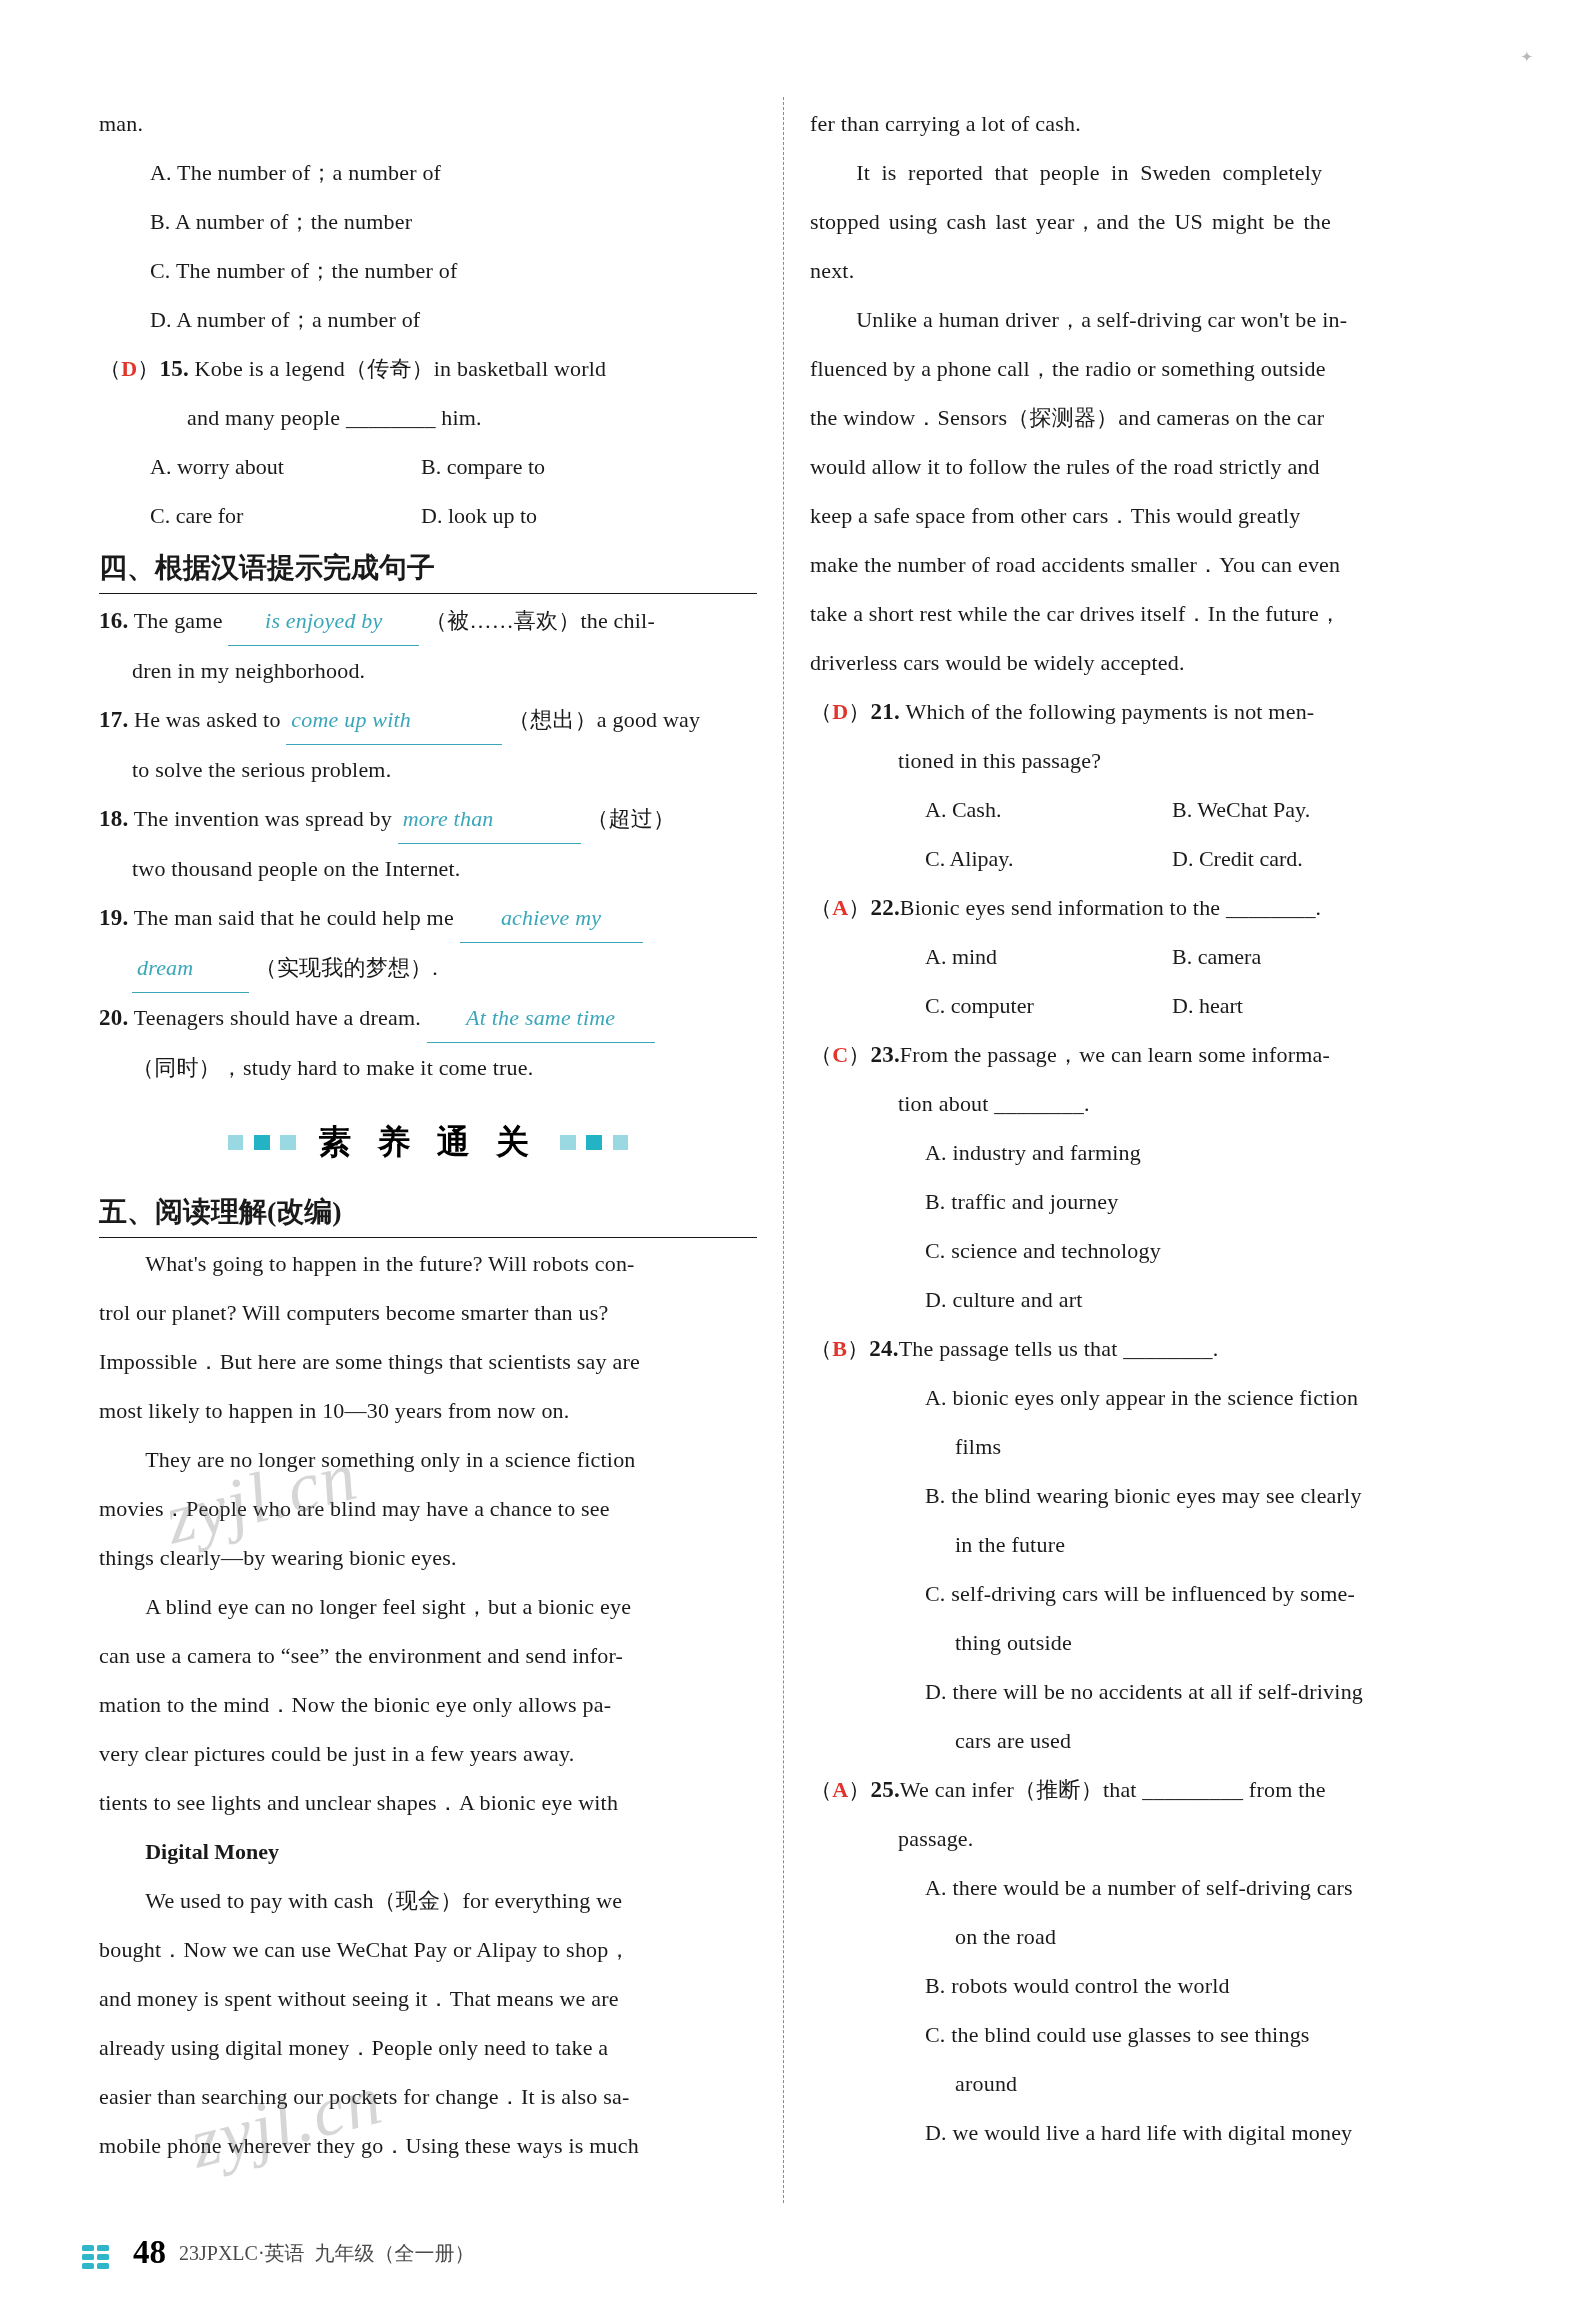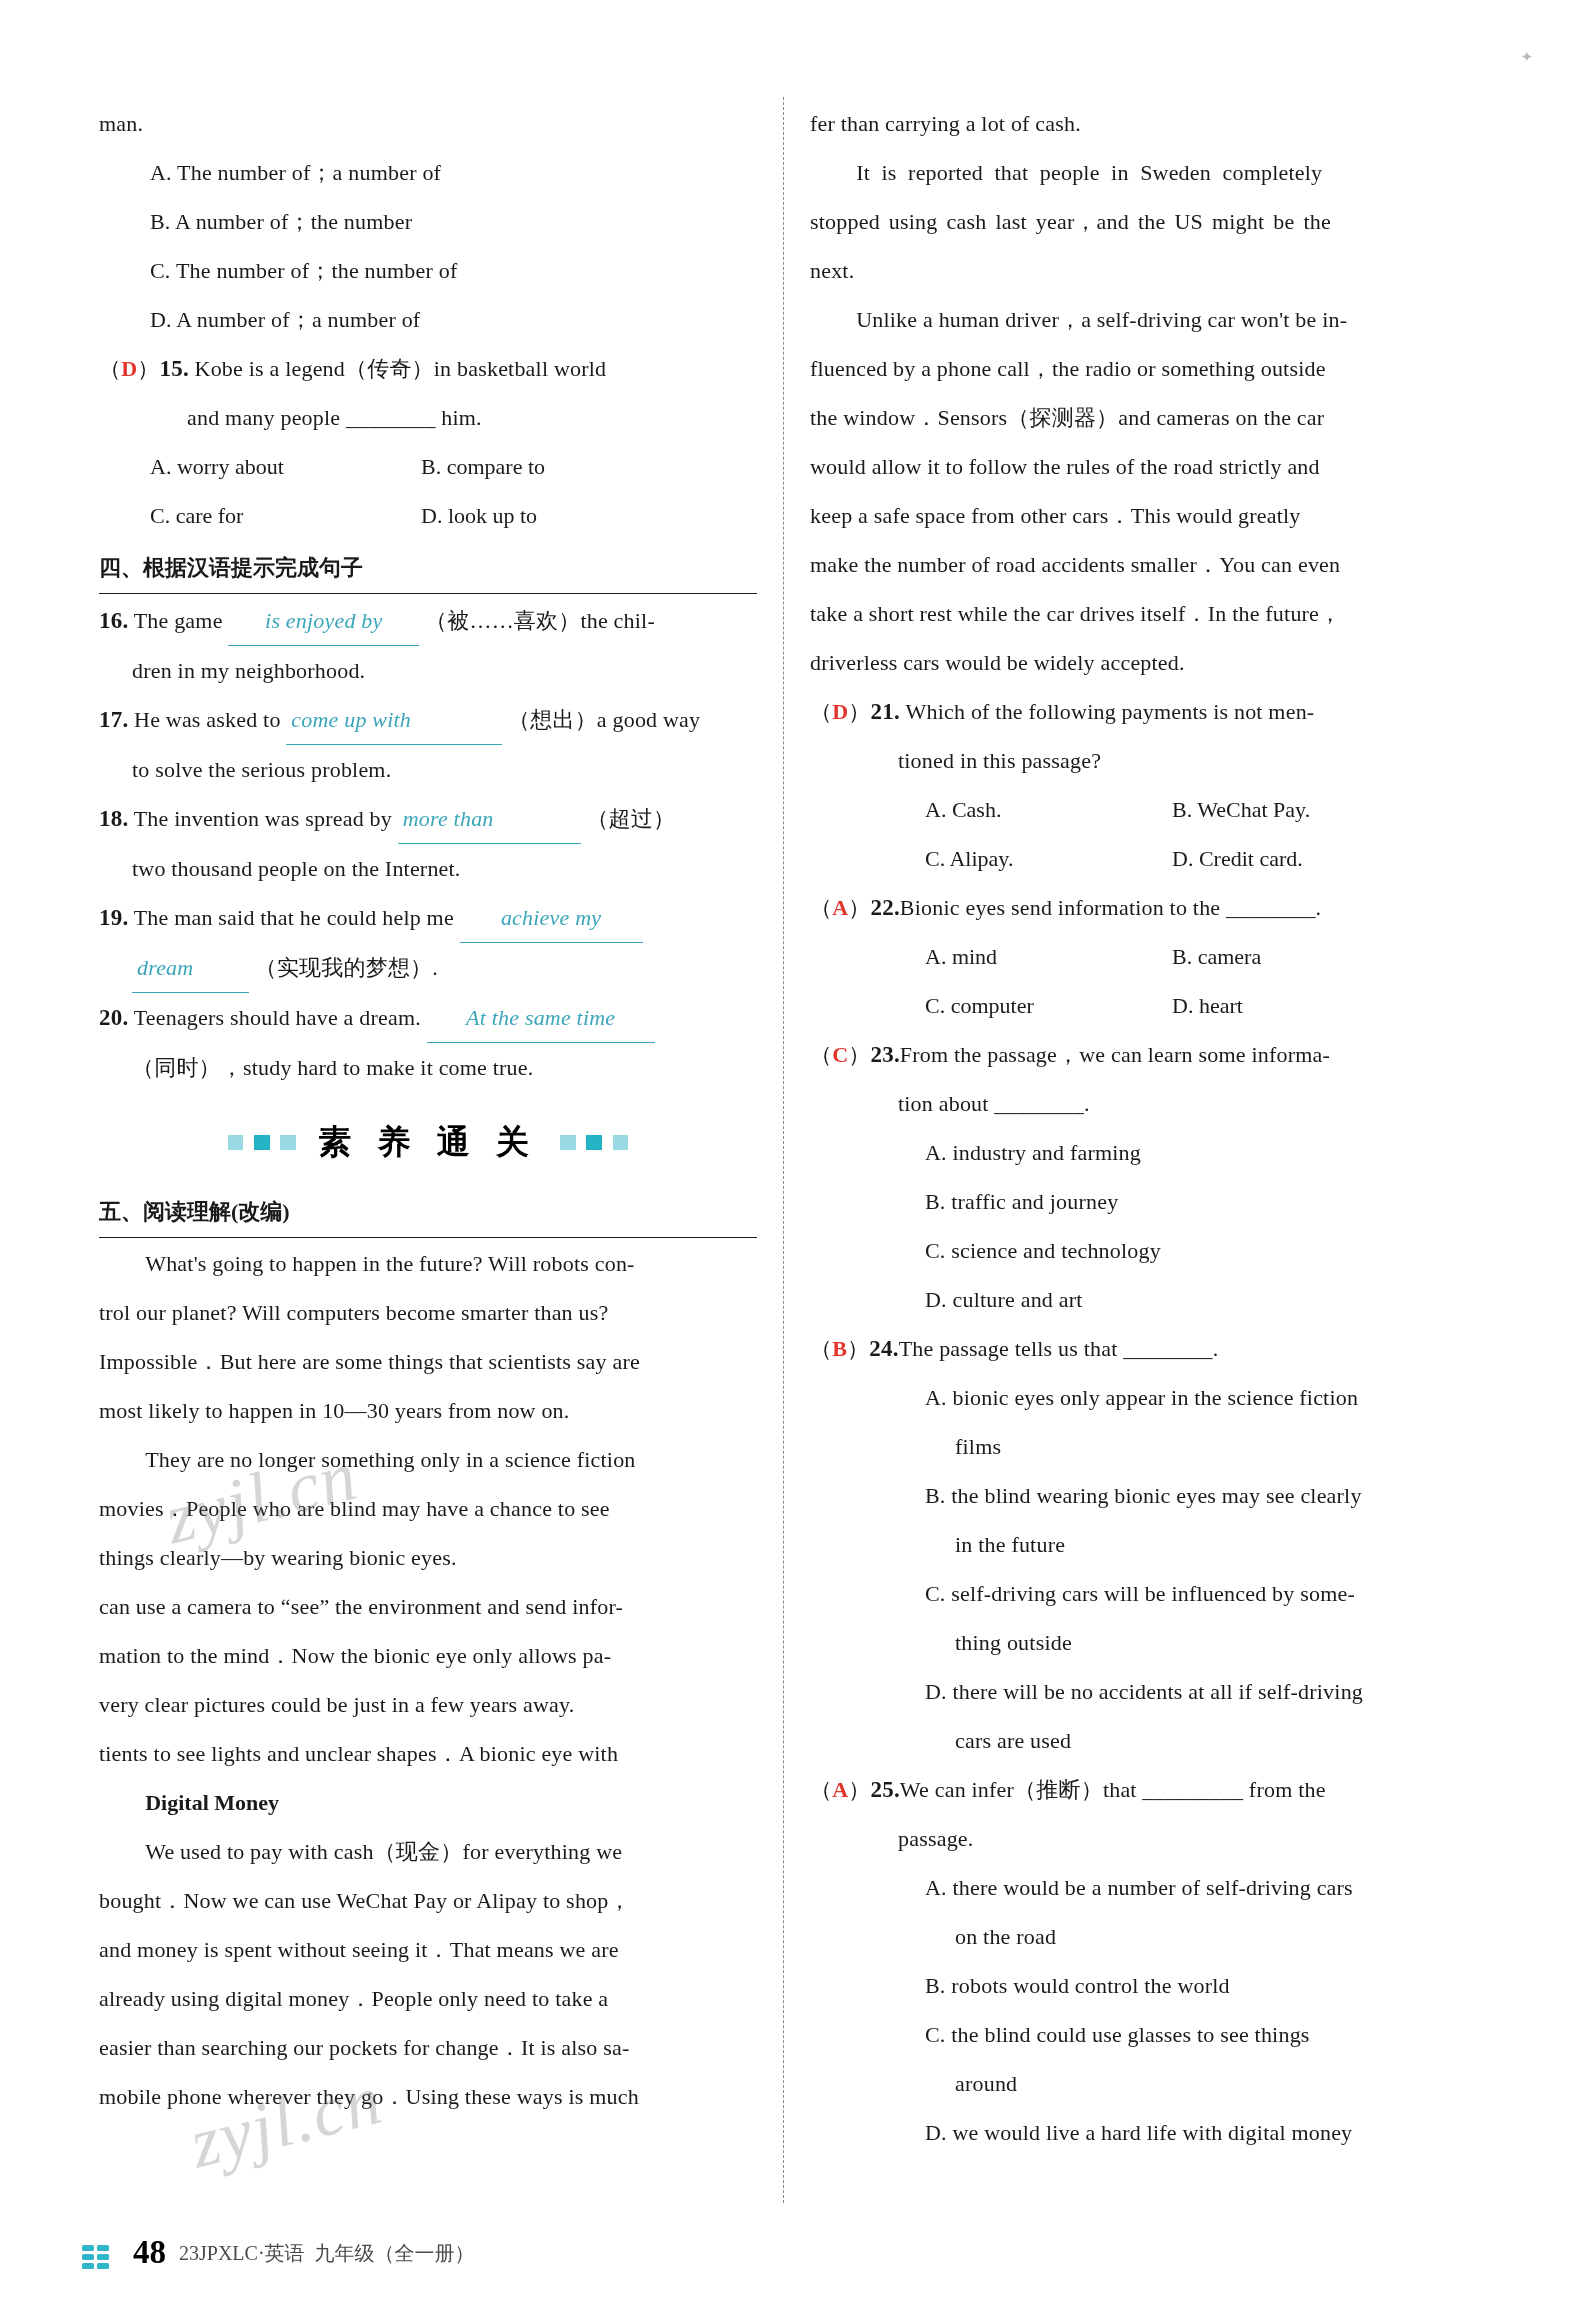--- a/index.html
+++ b/index.html
@@ -60,21 +60,21 @@
 
   .fill {
     color: #3aa6b9;
     border-bottom: 1.6px solid #3aa6b9;
     padding: 0 5px;
     font-style: italic;
   }
 
   .sec-head {
     font-weight: bold;
-    font-size: 22px;
+    font-size: 28px;
     line-height: 49px;
     border-bottom: 1.6px solid #1a1a1a;
     display: block;
     margin-top: 3.3px;
     margin-bottom: 1.6px;
     padding-bottom: 0.8px;
   }
   .sub-head {
     font-weight: bold;
     font-size: 22px;
@@ -243,20 +243,21 @@
 
     <div class="line" style="text-indent:2.1em">What's going to happen in the future? Will robots con-</div>
     <div class="line">trol our planet? Will computers become smarter than us?</div>
     <div class="line">Impossible．But here are some things that scientists say are</div>
     <div class="line">most likely to happen in 10—30 years from now on.</div>
 
     <div class="line" style="text-indent:2.1em">They are no longer something only in a science fiction</div>
     <div class="line">movies．People who are blind may have a chance to see</div>
     <div class="line">things clearly—by wearing bionic eyes.</div>
 
+    <div class="line" style="text-indent:2.1em">A blind eye can no longer feel sight，but a bionic eye</div>
     <div class="line">can use a camera to “see” the environment and send infor-</div>
     <div class="line">mation to the mind．Now the bionic eye only allows pa-</div>
     <div class="line">very clear pictures could be just in a few years away.</div>
     <div class="line">tients to see lights and unclear shapes．A bionic eye with</div>
 
     <div class="sub-head">Digital Money</div>
     <div class="line" style="text-indent:2.1em">We used to pay with cash（现金）for everything we</div>
     <div class="line">bought．Now we can use WeChat Pay or Alipay to shop，</div>
     <div class="line">and money is spent without seeing it．That means we are</div>
     <div class="line">already using digital money．People only need to take a</div>

